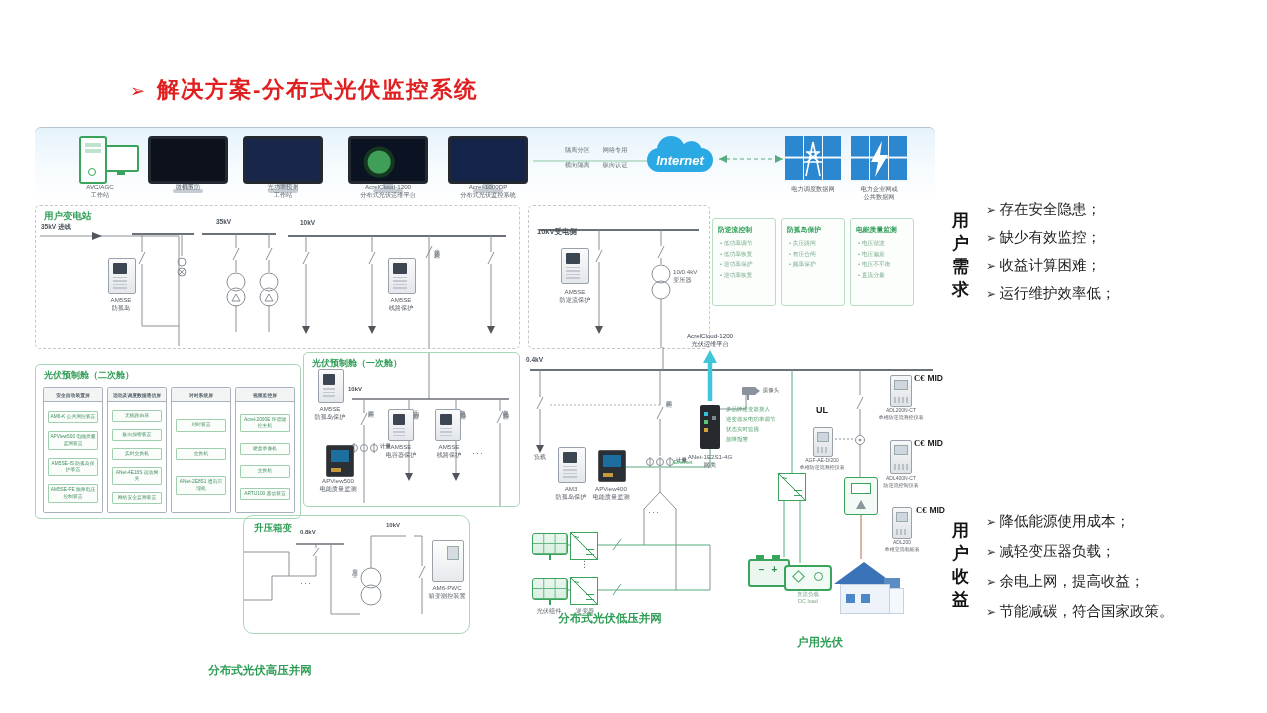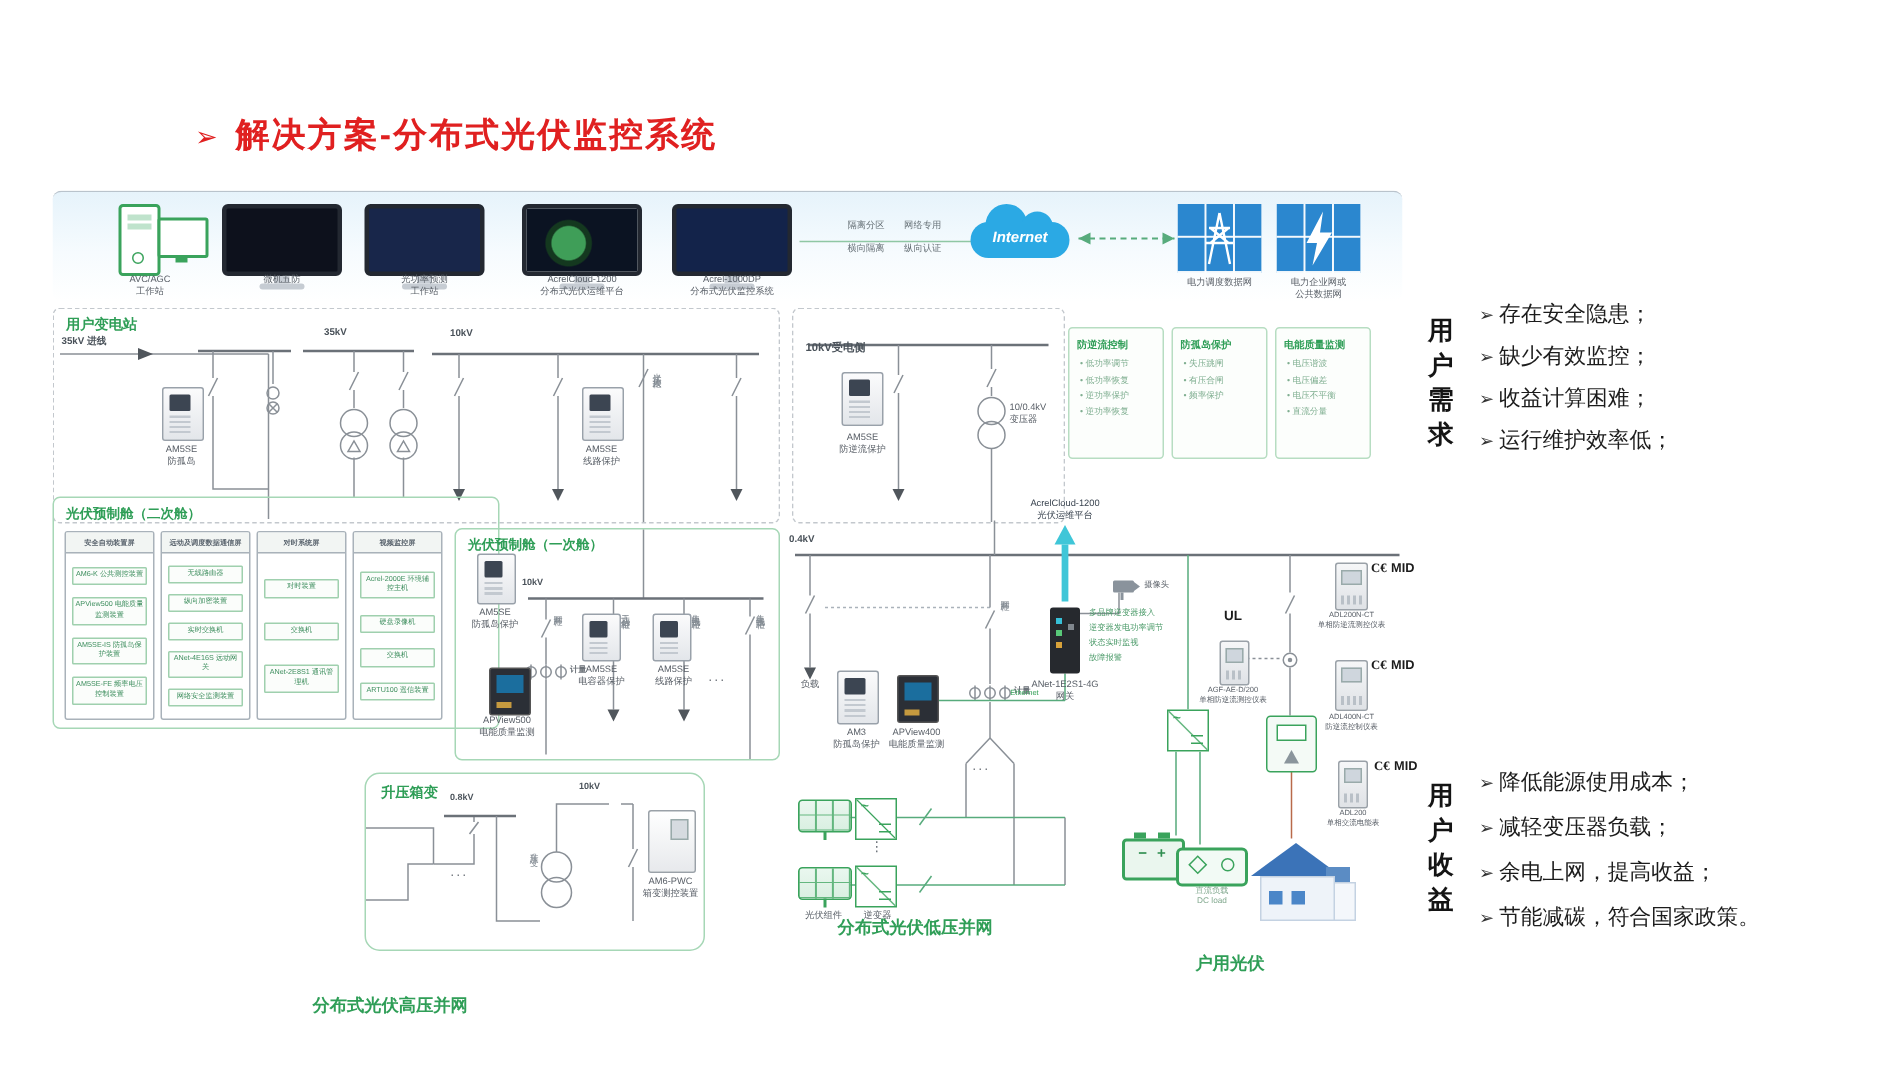--- a/index.html
+++ b/index.html
@@ -42,21 +42,21 @@
   .pc .tower::before{content:"";position:absolute;left:4px;top:5px;right:4px;height:3.5px;background:#bfe3cc;box-shadow:0 6px 0 #bfe3cc;}
   .pc .tower::after{content:"";position:absolute;left:7px;bottom:6px;width:6px;height:6px;border:1.5px solid #3aa35c;border-radius:50%;}
   .pc .pmon{position:absolute;left:30px;top:9px;width:30px;height:23px;border:2px solid #3aa35c;background:#fff;border-radius:2px;}
   .pc .pmon::after{content:"";position:absolute;left:10px;top:23px;width:8px;height:5px;background:#3aa35c;}
   .sec-grid{position:absolute;z-index:3;font-size:6.2px;color:#667076;}
   .sec-grid b{font-weight:normal;display:inline-block;width:36px;}
   .cloud{position:absolute;width:66px;height:38px;z-index:2;}
   .cloud .c1{position:absolute;left:10px;top:0;width:28px;height:28px;background:#2ba9e4;border-radius:50%;}
   .cloud .c2{position:absolute;left:34px;top:5px;width:21px;height:21px;background:#2ba9e4;border-radius:50%;}
   .cloud .body{position:absolute;left:0;top:12px;width:66px;height:24px;background:#2ba9e4;border-radius:13px;}
-  .cloud .txt{position:absolute;left:0;top:17px;width:100%;text-align:center;color:#fff;font-size:10px;font-style:italic;font-weight:bold;z-index:2;}
+  .cloud .txt{position:absolute;left:0;top:17px;width:100%;text-align:center;color:#fff;font-size:13px;font-style:italic;font-weight:bold;z-index:2;}
   .tile{position:absolute;width:56px;height:46px;background:#2b87cf;z-index:2;}
   .tile::before{content:"";position:absolute;inset:0;background-image:
      linear-gradient(0deg,rgba(255,255,255,.95) 1.5px,transparent 1.5px),
      linear-gradient(90deg,rgba(255,255,255,.95) 1.5px,transparent 1.5px);
      background-size:19px 23.5px;background-position:-1px -1px;}
   .tile svg{position:absolute;inset:0;z-index:2;}
   
   .relay{position:absolute;width:26px;height:34px;background:linear-gradient(180deg,#fbfbfc,#e3e6ea);
          border:1px solid #99a1aa;border-radius:2px;z-index:3;}
   .relay::before{content:"";position:absolute;left:4px;top:4px;right:8px;height:11px;background:#3c4552;border-radius:1px;}
@@ -335,21 +335,21 @@
   <div class="fbox" style="left:850px;top:218px;">
     <h4>电能质量监测</h4>
     <ul>
       <li>电压谐波</li>
       <li>电压偏差</li>
       <li>电压不平衡</li>
       <li>直流分量</li>
     </ul>
   </div>
 
-  <div class="box greenbox" style="left:35px;top:331px;width:264px;height:153px;padding-left:32px;">
+  <div class="box greenbox" style="left:35px;top:364px;width:264px;height:153px;">
     <div class="gtitle" style="left:8px;top:4px;font-size:9px;">光伏预制舱（二次舱）</div>
     <div class="cab" style="left:7px;top:22px;">
       <div class="hd">安全自动装置屏</div>
       <div class="its">
         <div class="it">AM6-K 公共测控装置</div>
         <div class="it">APView500 电能质量监测装置</div>
         <div class="it">AM5SE-IS 防孤岛保护装置</div>
         <div class="it">AM5SE-FE 频率电压控制装置</div>
       </div>
     </div>

